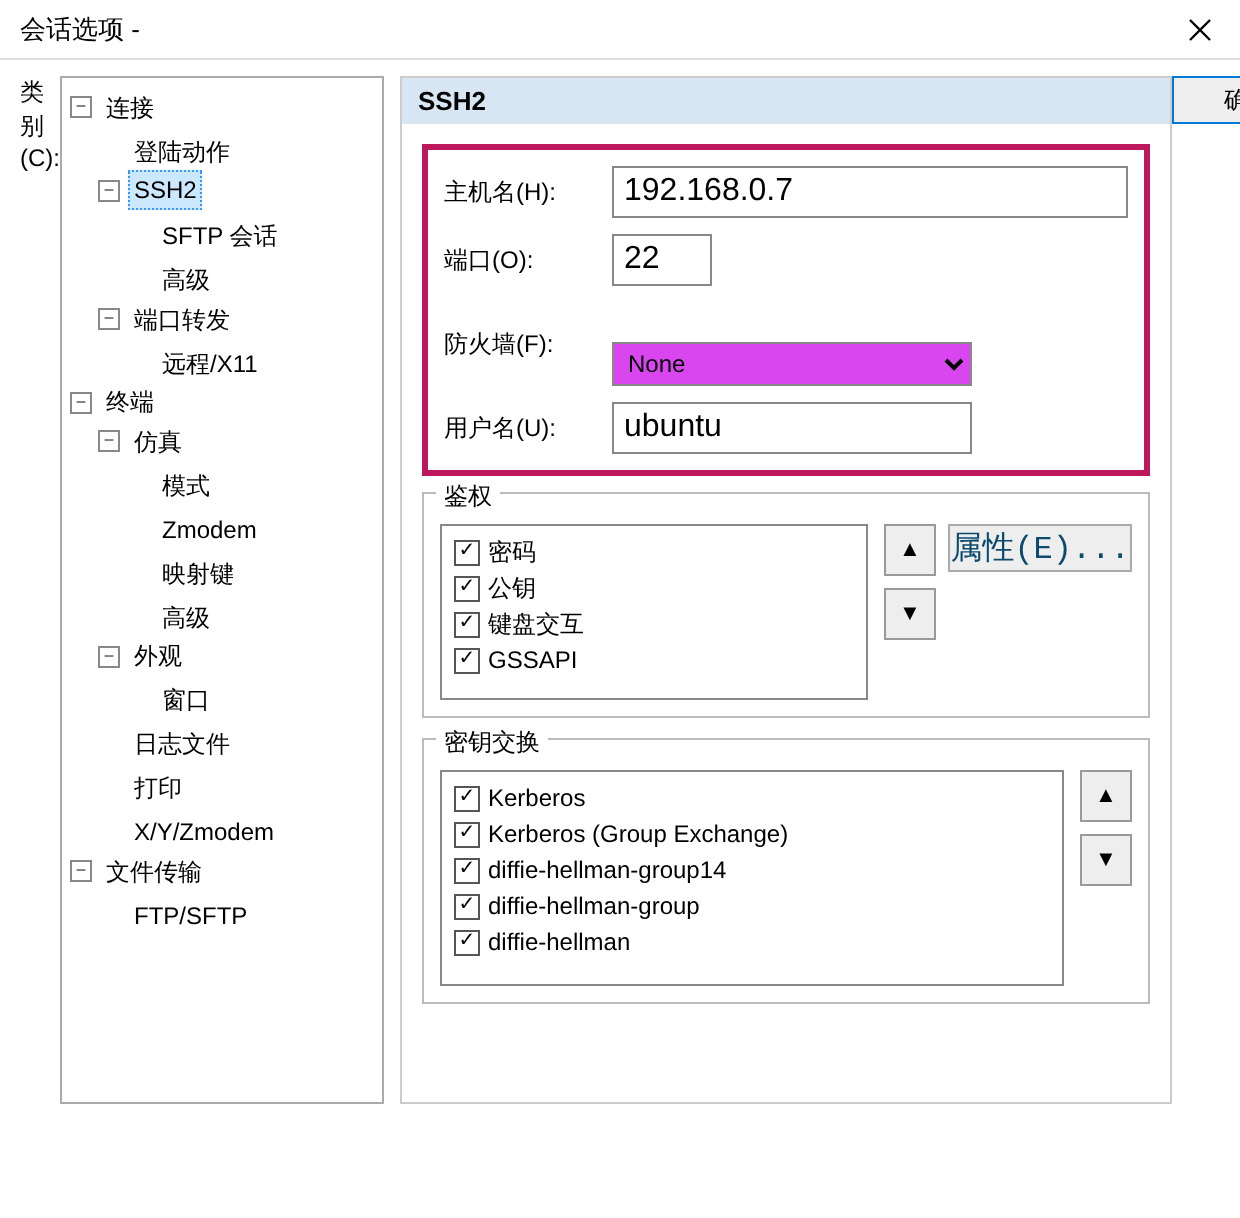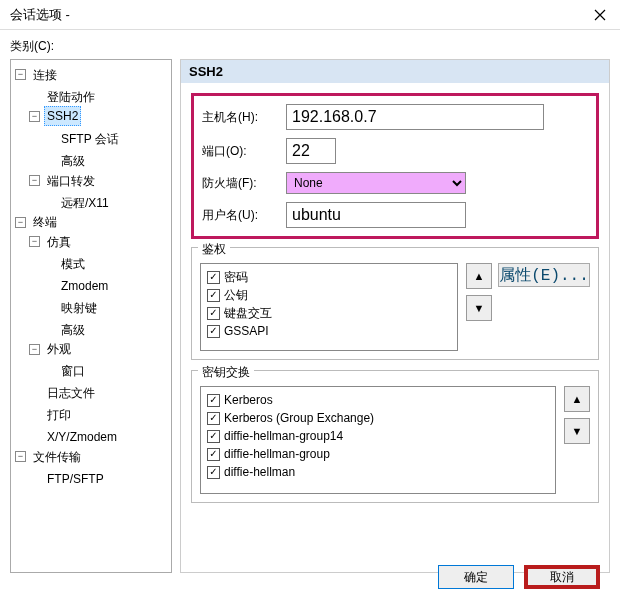--- a/index.html
+++ b/index.html
@@ -21,23 +21,23 @@
       justify-content: space-between;
       background: #fff;
     }
     .titlebar .title { font-size: 13px; }
     .titlebar .close {
       width: 20px; height: 20px;
       display: flex; align-items: center; justify-content: center;
       cursor: pointer;
     }
     .dialog-body {
-      padding: 8px 10px 0 10px;
+      padding: 8px 10px 12px 10px;
       display: flex;
-      flex-direction: column;
+      flex-direction: row;
       height: 579px;
     }
     .category-label { font-size: 12px; margin-bottom: 4px; }
     .columns { display: flex; gap: 8px; flex: 1; min-height: 0; }
     .tree {
       width: 162px;
       border: 1px solid #aaa;
       background: #fff;
       padding: 4px 2px;
       overflow: auto;
@@ -86,21 +86,21 @@
     }
     .form-row label { width: 74px; }
     .form-row input[type="text"] {
       border: 1px solid #888;
       padding: 3px 5px;
       font-family: inherit;
       font-size: 16px;
     }
     .host-input { width: 258px; }
     .port-input { width: 50px; }
-    .fw-select { width: 180px; border: 1px solid #888; padding: 2px 3px; font-family: inherit; font-size: 12px; background: #f0abfc; }
+    .fw-select { width: 180px; border: 1px solid #888; padding: 2px 3px; font-family: inherit; font-size: 12px; background: #d946ef; margin-top: 20px; }
     .user-input { width: 180px; }
     .fieldset {
       border: 1px solid #bbb;
       padding: 8px;
       margin-bottom: 10px;
     }
     .fieldset .legend {
       position: relative; top: -15px;
       background: #fff; padding: 0 4px;
       display: inline-block;

